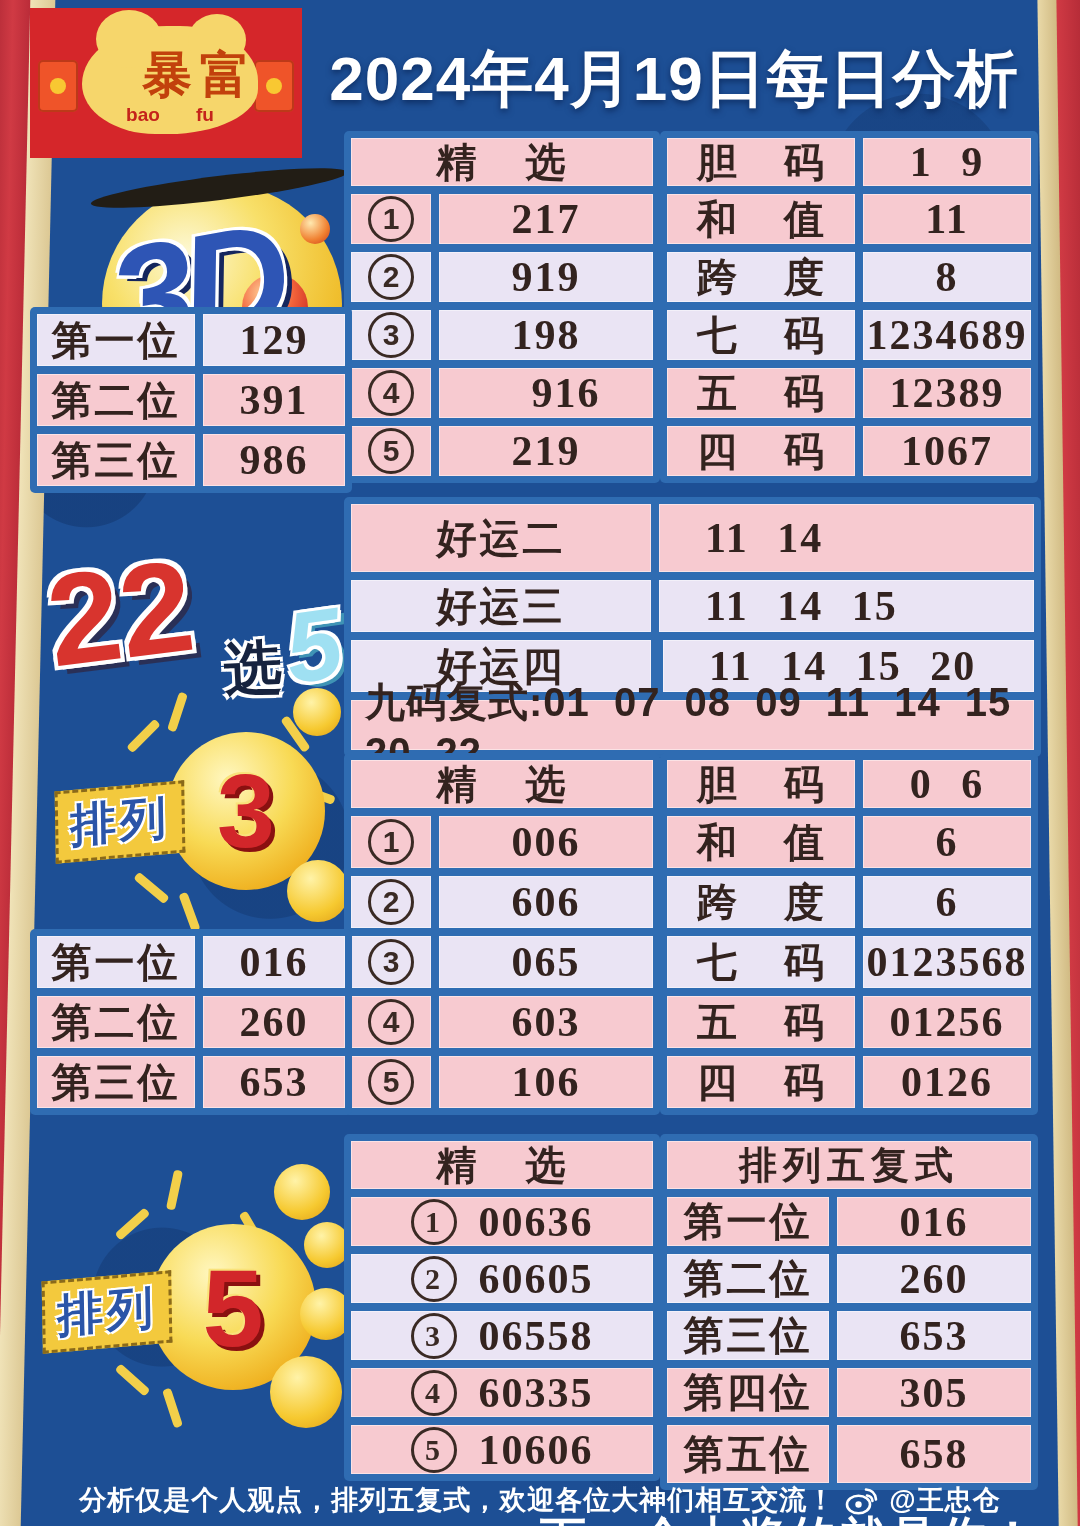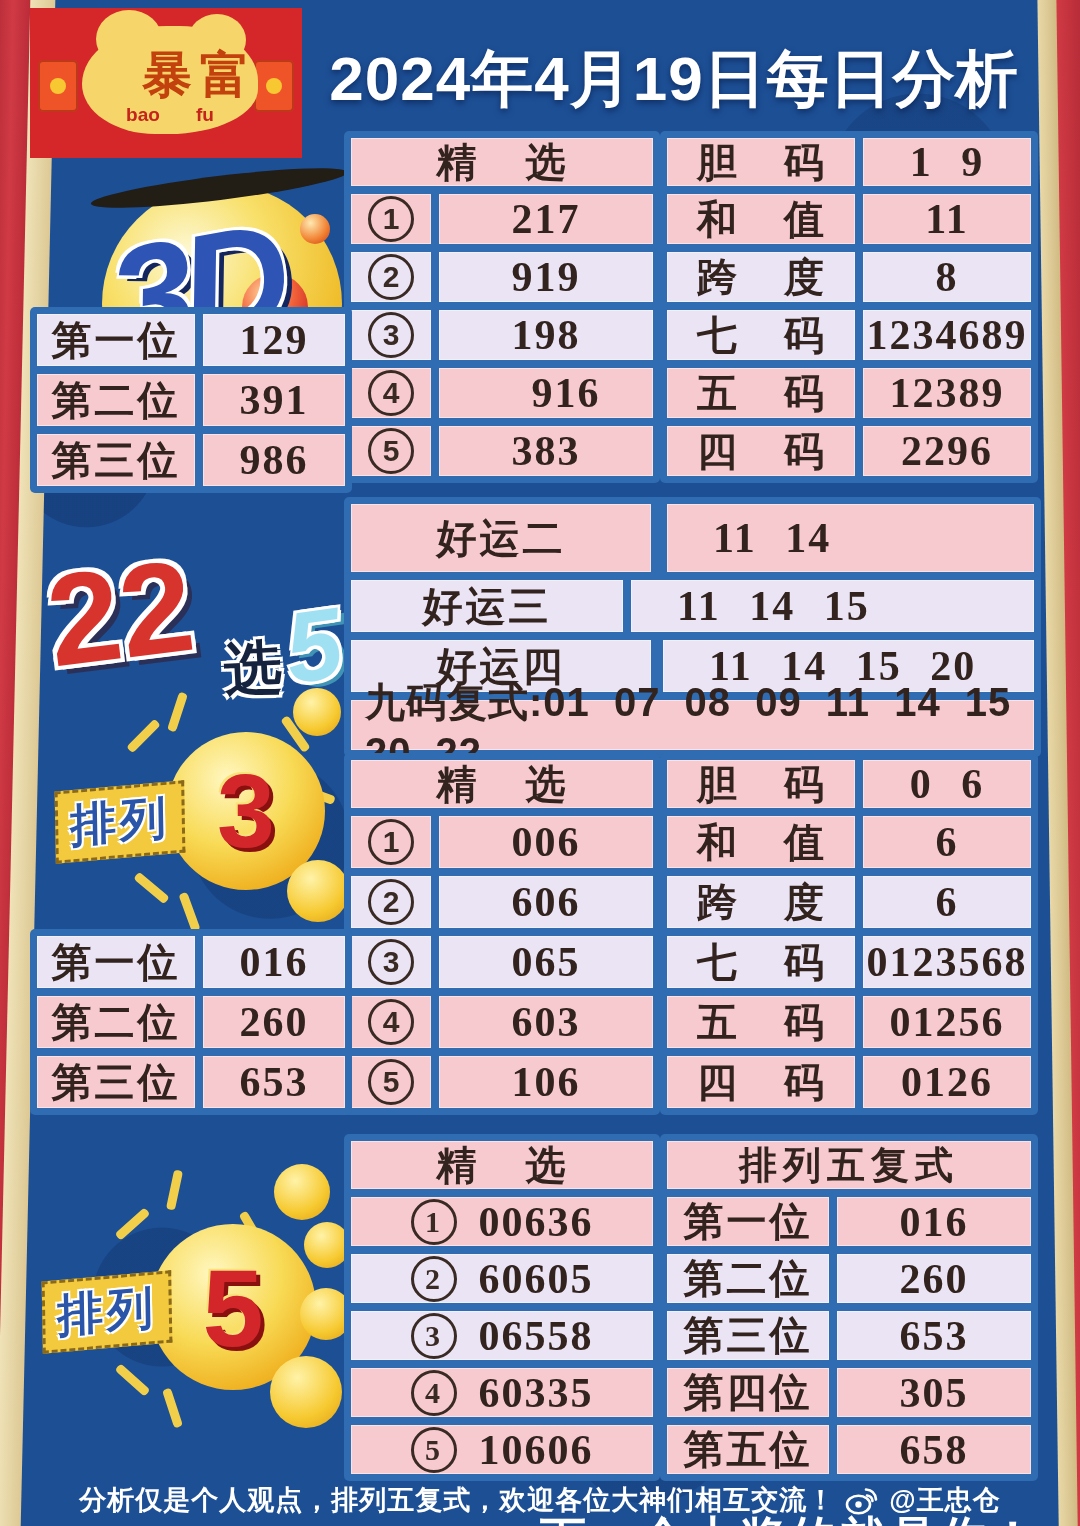--- a/index.html
+++ b/index.html
@@ -154,21 +154,21 @@
     <div class="trow" style="height:50px;">
       <div class="cell pink" style="width:80px;">
           <div class="cnum">4</div>
         </div>
       <div class="cell pink val" style="flex:1;padding-left:40px;">916</div>
     </div>
     <div class="trow" style="height:50px;">
       <div class="cell pink" style="width:80px;">
           <div class="cnum">5</div>
         </div>
-      <div class="cell pink val" style="flex:1;">383</div>
+      <div class="cell pink val" style="flex:1;">219</div>
     </div>
   </div>
 
   <div class="tbl" style="left:660px;top:131px;width:378px;">
     <div class="trow" style="height:48px;">
       <div class="cell pink slabel" style="width:188px;">胆 码</div>
       <div class="cell pink val" style="flex:1;">1 9</div>
     </div>
     <div class="trow" style="height:50px;">
       <div class="cell pink slabel" style="width:188px;">和 值</div>
@@ -181,21 +181,21 @@
     <div class="trow" style="height:50px;">
       <div class="cell lav slabel" style="width:188px;">七 码</div>
       <div class="cell lav val" style="flex:1;">1234689</div>
     </div>
     <div class="trow" style="height:50px;">
       <div class="cell pink slabel" style="width:188px;">五 码</div>
       <div class="cell pink val" style="flex:1;">12389</div>
     </div>
     <div class="trow" style="height:50px;">
       <div class="cell pink slabel" style="width:188px;">四 码</div>
-      <div class="cell pink val" style="flex:1;">2296</div>
+      <div class="cell pink val" style="flex:1;">1067</div>
     </div>
   </div>
 
   <div class="tbl" style="left:30px;top:307px;width:322px;">
     <div class="trow" style="height:52px;">
       <div class="cell lav plabel" style="width:158px;">第一位</div>
       <div class="cell lav val" style="flex:1;">129</div>
     </div>
     <div class="trow" style="height:52px;">
       <div class="cell pink plabel" style="width:158px;">第二位</div>
@@ -209,24 +209,24 @@
 
   <div class="abs l22">
     <div class="n22">22</div>
     <div class="xuan">选</div>
     <div class="n5">5</div>
   </div>
 
   <div class="tbl" style="left:344px;top:497px;width:697px;">
     <div class="trow" style="height:68px;">
       <div class="cell pink plabel" style="width:300px;">好运二</div>
-      <div class="cell pink val left-val" style="flex:1;margin-left:8px;">11 14</div>
-    </div>
-    <div class="trow" style="height:52px;">
-      <div class="cell lav plabel" style="width:272px;">好运三</div>
+      <div class="cell pink val left-val" style="flex:1;">11 14</div>
+    </div>
+    <div class="trow" style="height:52px;">
+      <div class="cell lav plabel" style="width:300px;">好运三</div>
       <div class="cell lav val left-val" style="flex:1;">11 14 15</div>
     </div>
     <div class="trow" style="height:52px;gap:12px;">
       <div class="cell lav plabel" style="width:300px;">好运四</div>
       <div class="cell lav val left-val" style="flex:1;">11 14 15 20</div>
     </div>
     <div class="trow" style="height:50px;">
       <div class="cell pink ninec" style="flex:1;">九码复式:01 07 08 09 11 14 15 20 22</div>
     </div>
   </div>
@@ -393,21 +393,21 @@
       <div class="cell lav val" style="flex:1;">260</div>
     </div>
     <div class="trow" style="height:49px;">
       <div class="cell lav plabel" style="width:162px;">第三位</div>
       <div class="cell lav val" style="flex:1;">653</div>
     </div>
     <div class="trow" style="height:49px;">
       <div class="cell pink plabel" style="width:162px;">第四位</div>
       <div class="cell pink val" style="flex:1;">305</div>
     </div>
-    <div class="trow" style="height:49px;">
+    <div class="trow" style="height:58px;">
       <div class="cell pink plabel" style="width:162px;">第五位</div>
       <div class="cell pink val" style="flex:1;">658</div>
     </div>
   </div>
 
   <div class="abs disclaimer">
     <span>分析仅是个人观点，排列五复式，欢迎各位大神们相互交流！</span>
     <svg class="weibo" viewBox="0 0 34 30">
       <ellipse cx="13.5" cy="19.5" rx="11.5" ry="8.8" fill="none" stroke="#ffffff" stroke-width="2.6"></ellipse>
       <circle cx="13.5" cy="19.5" r="3.2" fill="#ffffff"></circle>

